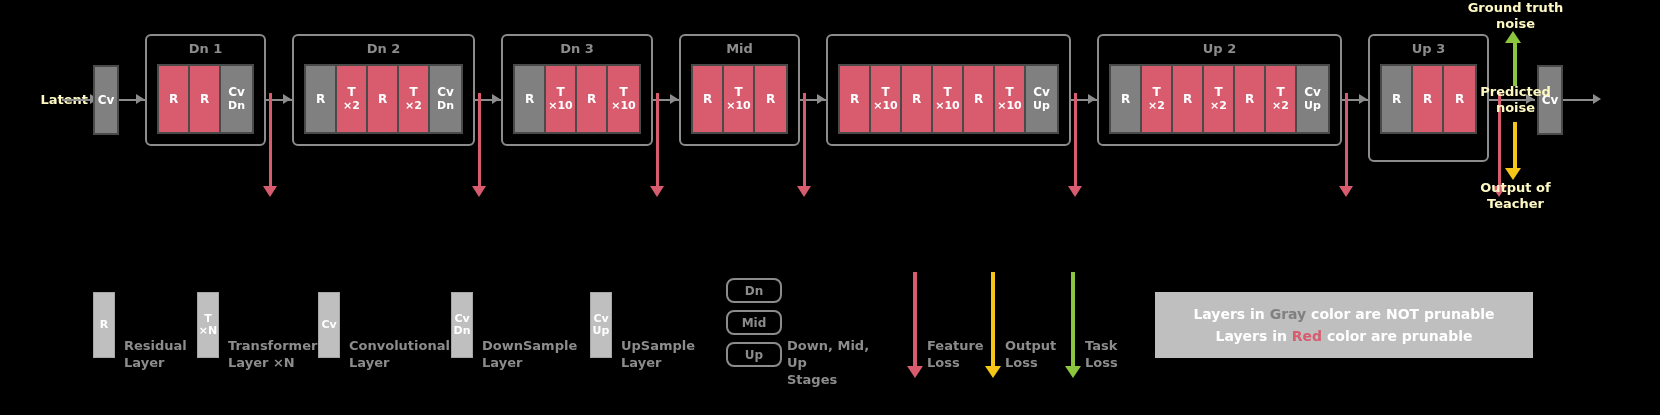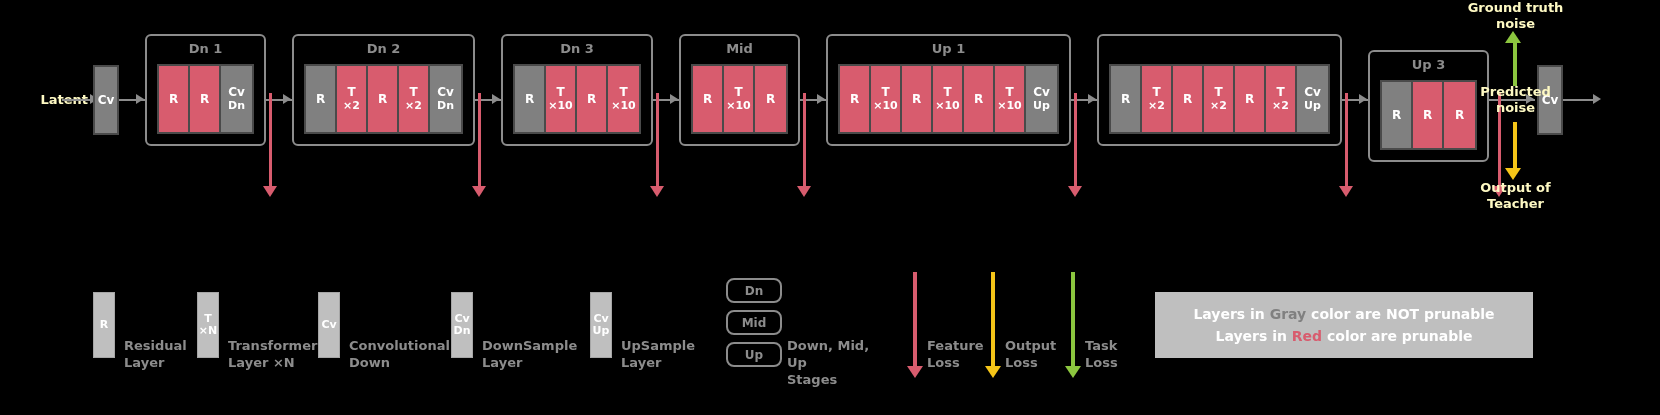--- a/index.html
+++ b/index.html
@@ -215,53 +215,53 @@
           <div class="blk red" style="width:31px;"><span>T</span><span class="sub">×10</span></div>
           <div class="blk red" style="width:31px;"><span>R</span></div>
         </div>
       </div>
       <div class="abs hline" style="left:800px; top:99px; width:26px;"></div>
       <div class="abs arrowhead-r" style="left:817px; top:94px;"></div>
       <div class="abs tick" style="left:803px; top:93px; height:14px;"></div>
       <div class="abs farrow-line" style="left:803px; top:93px; height:93px;"></div>
       <div class="abs farrow-head" style="left:797px; top:186px;"></div>
       <div class="abs stage" style="left:826px; top:34px; width:245px; height:112px;">
-        <div class="stage-title">Up 1</div>
         <div class="blockrow" style="left:10px; top:28px; height:70px;">
           <div class="blk red" style="width:31px;"><span>R</span></div>
           <div class="blk red" style="width:31px;"><span>T</span><span class="sub">×10</span></div>
           <div class="blk red" style="width:31px;"><span>R</span></div>
           <div class="blk red" style="width:31px;"><span>T</span><span class="sub">×10</span></div>
           <div class="blk red" style="width:31px;"><span>R</span></div>
           <div class="blk red" style="width:31px;"><span>T</span><span class="sub">×10</span></div>
           <div class="blk gray" style="width:31px;"><span>Cv</span><span class="sub">Up</span></div>
         </div>
       </div>
       <div class="abs hline" style="left:1071px; top:99px; width:26px;"></div>
       <div class="abs arrowhead-r" style="left:1088px; top:94px;"></div>
       <div class="abs tick" style="left:1074px; top:93px; height:14px;"></div>
       <div class="abs farrow-line" style="left:1074px; top:93px; height:93px;"></div>
       <div class="abs farrow-head" style="left:1068px; top:186px;"></div>
       <div class="abs stage" style="left:1097px; top:34px; width:245px; height:112px;">
+        <div class="stage-title">Up 2</div>
         <div class="blockrow" style="left:10px; top:28px; height:70px;">
           <div class="blk gray" style="width:31px;"><span>R</span></div>
           <div class="blk red" style="width:31px;"><span>T</span><span class="sub">×2</span></div>
           <div class="blk red" style="width:31px;"><span>R</span></div>
           <div class="blk red" style="width:31px;"><span>T</span><span class="sub">×2</span></div>
           <div class="blk red" style="width:31px;"><span>R</span></div>
           <div class="blk red" style="width:31px;"><span>T</span><span class="sub">×2</span></div>
           <div class="blk gray" style="width:31px;"><span>Cv</span><span class="sub">Up</span></div>
         </div>
       </div>
       <div class="abs hline" style="left:1342px; top:99px; width:26px;"></div>
       <div class="abs arrowhead-r" style="left:1359px; top:94px;"></div>
       <div class="abs tick" style="left:1345px; top:93px; height:14px;"></div>
       <div class="abs farrow-line" style="left:1345px; top:93px; height:93px;"></div>
       <div class="abs farrow-head" style="left:1339px; top:186px;"></div>
-      <div class="abs stage" style="left:1368px; top:50px; width:121px; height:112px;">
+      <div class="abs stage" style="left:1368px; top:34px; width:121px; height:128px;">
         <div class="stage-title">Up 3</div>
         <div class="blockrow" style="left:10px; top:28px; height:70px;">
           <div class="blk gray" style="width:31px;"><span>R</span></div>
           <div class="blk red" style="width:31px;"><span>R</span></div>
           <div class="blk red" style="width:31px;"><span>R</span></div>
         </div>
       </div>
       <div class="abs hline" style="left:1489px; top:99px; width:46px;"></div>
       <div class="abs tick" style="left:1498px; top:93px; height:14px;"></div>
       <div class="abs farrow-line" style="left:1498px; top:93px; height:93px;"></div>
@@ -289,21 +289,21 @@
 
   <div id="legend-items">
       <div class="abs leg-box" style="left:93px; top:292px; width:22px; height:66px;"><span>R</span></div>
       <div class="abs leg-text" style="left:124px; top:305px; width:95px;">Residual
 Layer</div>
       <div class="abs leg-box" style="left:197px; top:292px; width:22px; height:66px;"><span>T</span><span>×N</span></div>
       <div class="abs leg-text" style="left:228px; top:305px; width:110px;">Transformer
 Layer ×N</div>
       <div class="abs leg-box" style="left:318px; top:292px; width:22px; height:66px;"><span>Cv</span></div>
       <div class="abs leg-text" style="left:349px; top:305px; width:110px;">Convolutional
-Down</div>
+Layer</div>
       <div class="abs leg-box" style="left:451px; top:292px; width:22px; height:66px;"><span>Cv</span><span>Dn</span></div>
       <div class="abs leg-text" style="left:482px; top:305px; width:95px;">DownSample
 Layer</div>
       <div class="abs leg-box" style="left:590px; top:292px; width:22px; height:66px;"><span>Cv</span><span>Up</span></div>
       <div class="abs leg-text" style="left:621px; top:305px; width:95px;">UpSample
 Layer</div>
     </div>
 
   <div id="legend-badges">
       <div class="abs badge" style="left:726px; top:278px; width:56px; height:25px;">Dn</div>

